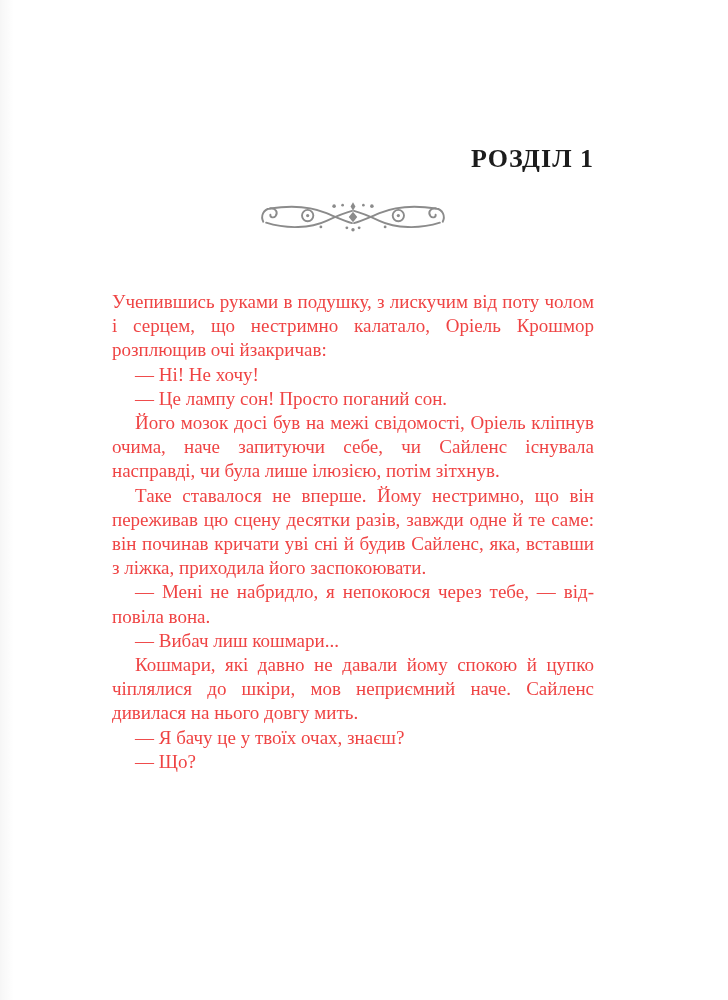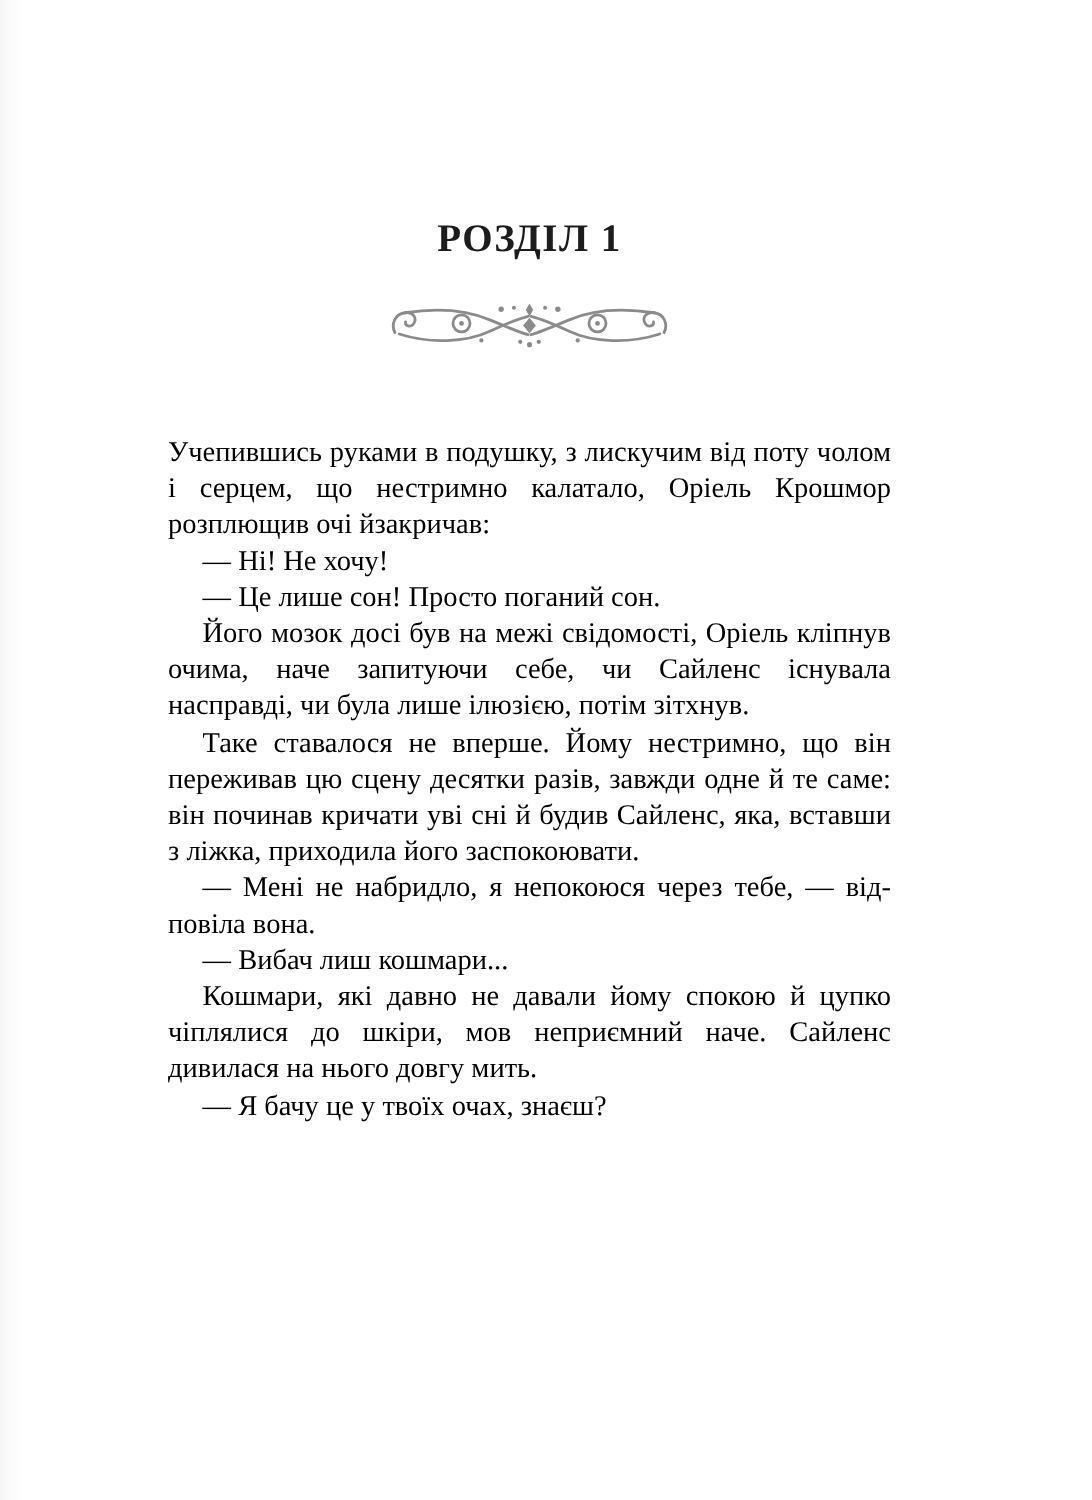--- a/index.html
+++ b/index.html
@@ -21,38 +21,38 @@
     background: linear-gradient(to right, rgba(0,0,0,0.035), rgba(0,0,0,0));
     pointer-events: none;
   }
   .content {
     position: absolute;
     left: 112px; top: 0;
     width: 482px;
   }
   .chapter-title {
     margin: 146px 0 0 0;
-    text-align: center;
+    text-align: right;
     font-size: 26px;
     font-weight: 700;
     letter-spacing: 1px;
     line-height: 1;
     color: #1c1c1c;
   }
   .ornament-wrap {
     margin-top: 28px;
     height: 34px;
     text-align: center;
   }
   svg.flourish { width: 192px; height: 34px; display: inline-block; }
   .body-text {
     margin-top: 56px;
     font-size: 19px;
     line-height: 24.2px;
-    color: #000000;
+    color: #ef4444;
     text-align: justify;
     hyphens: manual;
   }
   .body-text p { margin: 0; text-indent: 23px; }
   .body-text p.opening { text-indent: 0; }
 </style>
 </head>
 <body>
 
 <div class="page">
@@ -86,23 +86,24 @@
           <circle cx="100" cy="31.5" r="1.8"></circle>
           <circle cx="106.5" cy="29.5" r="1.5"></circle>
         </g>
       </svg>
     </div>
 
     <div class="body-text">
 
     <p class="opening">Учепившись руками в подушку, з лискучим від поту чо­лом і серцем, що нестримно калатало, Оріель Крошмор розплющив очі йзакричав:</p>
         <p class="dialogue">— Ні! Не хочу!</p>
-        <p class="dialogue">— Це лише сон! Просто поганий сон.</p>
+        <p class="dialogue">— Це лампу сон! Просто поганий сон.</p>
         <p class="narration">Його мозок досі був на межі свідомості, Оріель кліп­нув очима, наче запитуючи себе, чи Сайленс існувала насправді, чи була лише ілюзією, потім зітхнув.</p>
         <p class="narration">Таке ставалося не вперше. Йому нестримно, що він переживав цю сцену десятки разів, завжди одне й те саме: він починав кричати уві сні й будив Сайленс, яка, вставши з ліжка, приходила його заспокоювати.</p>
         <p class="dialogue">— Мені не набридло, я непокоюся через тебе, — від­повіла вона.</p>
         <p class="dialogue">— Вибач лиш кошмари...</p>
         <p class="narration">Кошмари, які давно не давали йому спокою й цупко чіплялися до шкіри, мов неприємний наче. Сайленс дивилася на нього довгу мить.</p>
         <p class="dialogue">— Я бачу це у твоїх очах, знаєш?</p>
+        <p class="dialogue">— Що?</p>
       </div>
 
   </div>
 </div>
 
 </body></html>

